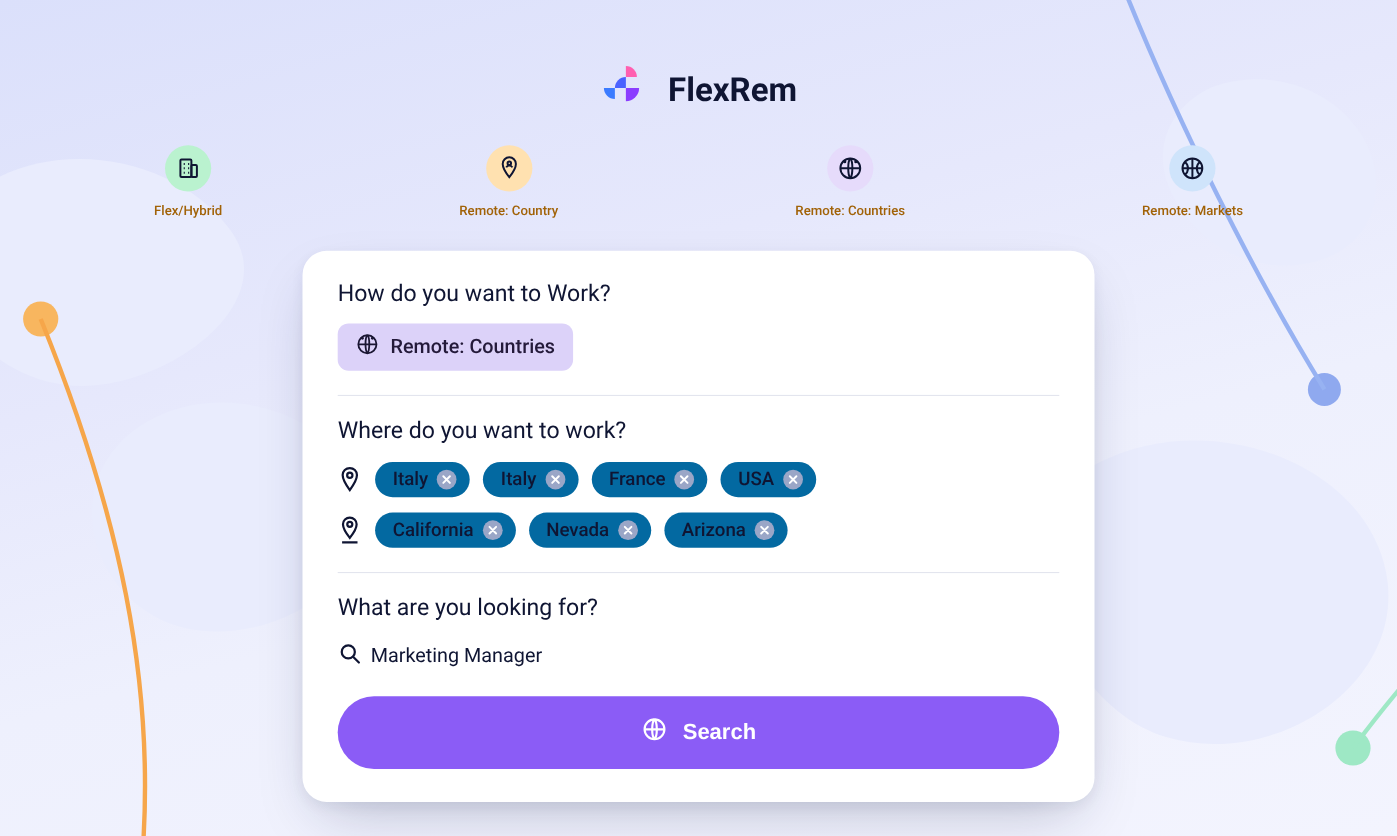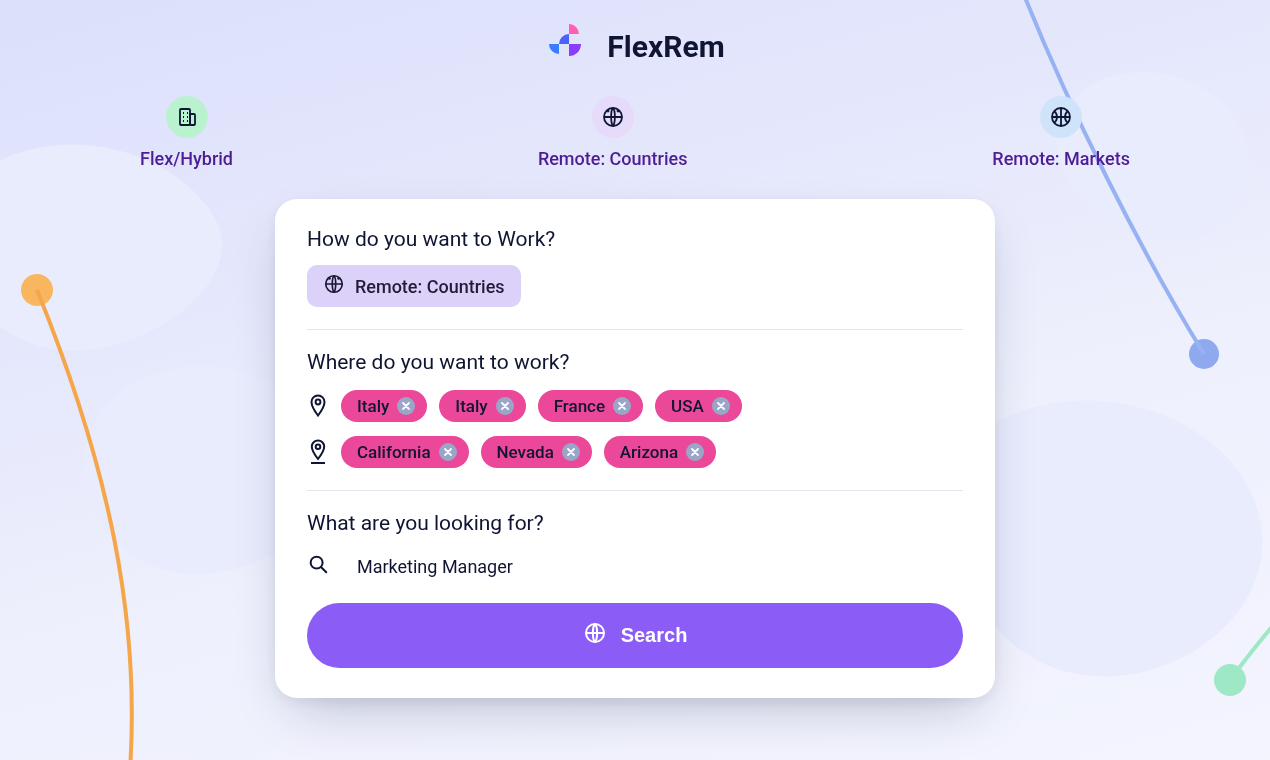--- a/index.html
+++ b/index.html
@@ -13,39 +13,39 @@
 
   
   .bg-decor {
     position: absolute; inset: 0; z-index: 0; pointer-events: none;
   }
 
   
   .logo-row {
     position: relative; z-index: 2;
     display: flex; align-items: center; justify-content: center;
-    gap: 14px; padding-top: 22px;
+    gap: 14px; padding-top: 22px; margin-top: 36px;
   }
   .brand-name { font-size: 30px; font-weight: 700; color: #0f1533; }
 
   
   .cat-row {
     position: relative; z-index: 2;
     display: flex; justify-content: space-between;
     padding: 26px 140px 0 140px;
   }
   .cat {
     display: flex; flex-direction: column; align-items: center; gap: 10px;
     cursor: pointer;
   }
   .cat-icon {
     width: 42px; height: 42px; border-radius: 50%;
     display: flex; align-items: center; justify-content: center;
   }
-  .cat-label { font-size: 18px; color: #4c1d95; font-weight: 500; }
+  .cat-label { font-size: 12px; color: #a16207; font-weight: 500; }
 
   
   .card {
     position: relative; z-index: 2;
     width: 720px;
     margin: 30px auto 0 auto;
     background: #ffffff;
     border-radius: 22px;
     box-shadow: 0 22px 55px -18px rgba(20, 30, 70, 0.28), 0 4px 12px rgba(20,30,70,0.06);
     padding: 28px 32px 30px 32px;
@@ -63,33 +63,33 @@
 
   .tag-row {
     display: flex; align-items: center; gap: 12px; flex-wrap: wrap;
     margin-top: 16px;
   }
   .tag-row.second { margin-top: 14px; }
   .lead-icon { width: 22px; height: 26px; display:flex; align-items:center; justify-content:center; }
 
   .tag {
     display: inline-flex; align-items: center; gap: 8px;
-    background: #ec4899; color: #0f1533;
+    background: #0369a1; color: #0f1533;
     border-radius: 999px; padding: 6px 12px 6px 16px;
     font-size: 17px; font-weight: 500;
   }
   .tag .x {
     width: 18px; height: 18px; border-radius: 50%;
     background: #9aa6c7; display:flex; align-items:center; justify-content:center;
     cursor: pointer;
   }
   .tag .x svg { display:block; }
 
   .query-row {
-    display: flex; align-items: center; gap: 28px; margin-top: 14px;
+    display: flex; align-items: center; gap: 8px; margin-top: 14px;
     padding: 4px 0 10px 0;
   }
   .query-input {
     border: none; outline: none; font-size: 18px; color: #0f1533; flex: 1;
     font-family: inherit; background: transparent;
   }
 
   .search-btn {
     margin-top: 14px; width: 100%;
     background: #8b5cf6; color: #fff;
@@ -139,20 +139,30 @@
     <span class="cat-icon" style="background:#baf2cf">
       <svg width="24" height="24" viewBox="0 0 24 24" fill="none" stroke="#0f1533" stroke-width="1.8">
         <rect x="5" y="4" width="10" height="16" rx="1"></rect>
         <rect x="15" y="9" width="5" height="11" rx="1"></rect>
         <path d="M8 8h1M12 8h1M8 12h1M12 12h1M8 16h1M12 16h1"></path>
       </svg>
     </span>
     <span class="cat-label">Flex/Hybrid</span>
   </div>
   <div class="cat">
+    <span class="cat-icon" style="background:#ffe1b0">
+      <svg width="24" height="24" viewBox="0 0 24 24" fill="none" stroke="#0f1533" stroke-width="1.8">
+        <path d="M12 2c-3.3 0-6 2.6-6 6 0 4.5 6 12 6 12s6-7.5 6-12c0-3.4-2.7-6-6-6z"></path>
+        <circle cx="12" cy="7.5" r="1.6"></circle>
+        <path d="M9.2 11.2c.6-1.2 1.7-1.8 2.8-1.8s2.2.6 2.8 1.8"></path>
+      </svg>
+    </span>
+    <span class="cat-label">Remote: Country</span>
+  </div>
+  <div class="cat">
     <span class="cat-icon" style="background:#e6dbfb">
       <svg width="24" height="24" viewBox="0 0 24 24" fill="none" stroke="#0f1533" stroke-width="1.8">
         <circle cx="12" cy="12" r="9"></circle>
         <path d="M3 12h18M12 3c2.5 2.5 2.5 15 0 18M12 3c-2.5 2.5-2.5 15 0 18"></path>
         <circle cx="7" cy="6" r="1.4" fill="#0f1533" stroke="none"></circle>
         <circle cx="17" cy="6" r="1.4" fill="#0f1533" stroke="none"></circle>
       </svg>
     </span>
     <span class="cat-label">Remote: Countries</span>
   </div>

